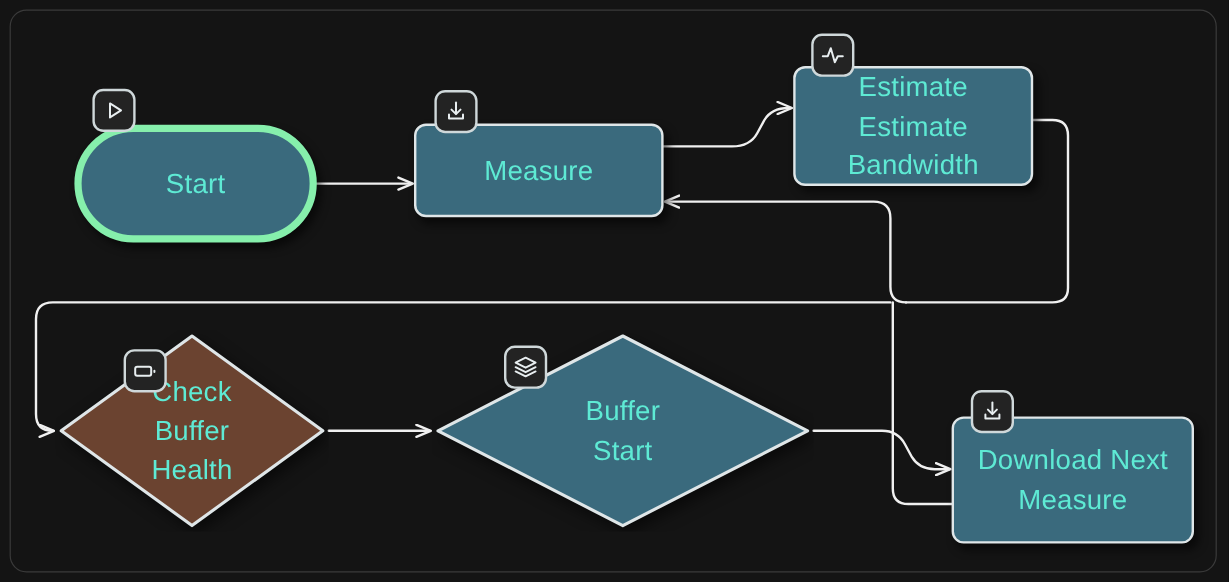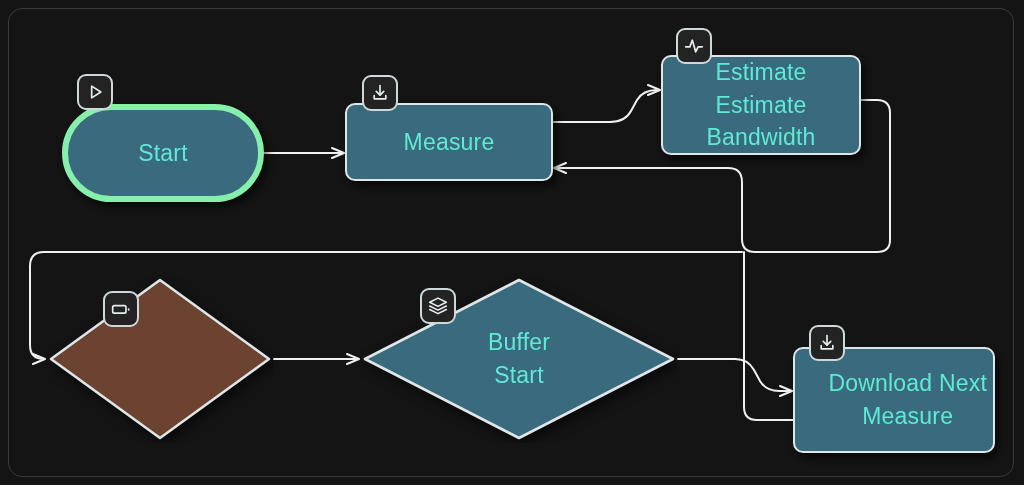--- a/index.html
+++ b/index.html
@@ -150,20 +150,25 @@
   <div class="badge" style="left:676px; top:28px;">
     <svg width="20" height="20" viewBox="0 0 24 24" fill="none" stroke="#e8eef0" stroke-width="2" stroke-linecap="round" stroke-linejoin="round">
       <polyline points="2,13 7,13 10,5 14,19 17,13 22,13"></polyline>
     </svg>
   </div>
 
   <div class="node diamond-wrap" style="left:46px; top:275px; width:228px; height:168px;">
     <svg class="diamond-shape" viewBox="0 0 228 168" preserveAspectRatio="none">
       <polygon points="114,5 223,84 114,163 5,84" fill="#6b4330" stroke="#dfe6e8" stroke-width="2.6" stroke-linejoin="round" style="filter:drop-shadow(4px 5px 6px rgba(0,0,0,0.55))"></polygon>
     </svg>
+    <span class="lbl">
+      <span>Check</span><br>
+      <span>Buffer</span><br>
+      <span>Health</span>
+    </span>
   </div>
   <div class="badge" style="left:103px; top:291px;">
     <svg width="20" height="20" viewBox="0 0 24 24" fill="none" stroke="#e8eef0" stroke-width="2" stroke-linecap="round" stroke-linejoin="round">
       <rect x="2" y="8" width="16" height="9" rx="2"></rect>
       <line x1="21.2" y1="12" x2="21.2" y2="13.2"></line>
     </svg>
   </div>
 
   <div class="node diamond-wrap" style="left:360px; top:275px; width:318px; height:168px;">
     <svg class="diamond-shape" viewBox="0 0 318 168" preserveAspectRatio="none">
@@ -175,21 +180,21 @@
     </span>
   </div>
   <div class="badge" style="left:420px; top:288px;">
     <svg width="20" height="20" viewBox="0 0 24 24" fill="none" stroke="#e8eef0" stroke-width="1.9" stroke-linecap="round" stroke-linejoin="round">
       <polygon points="12,2.5 22,7.5 12,12.5 2,7.5" fill="none"></polygon>
       <polyline points="2,12 12,17 22,12"></polyline>
       <polyline points="2,16.2 12,21.2 22,16.2"></polyline>
     </svg>
   </div>
 
-  <div class="node rect-node" style="left:793px; top:347px; width:202px; height:106px;justify-content:flex-end;">
+  <div class="node rect-node" style="left:793px; top:347px; width:202px; height:106px;">
     <span class="lbl">
       <span>Download Next</span><br>
       <span>Measure</span>
     </span>
   </div>
   <div class="badge" style="left:809px; top:325px;">
     <svg width="20" height="20" viewBox="0 0 24 24" fill="none" stroke="#e8eef0" stroke-width="2" stroke-linecap="round" stroke-linejoin="round">
       <path d="M12 3 L12 14"></path>
         <path d="M7.5 10 L12 14.5 L16.5 10"></path>
       <path d="M5 15 L5 19 L19 19 L19 15"></path>

